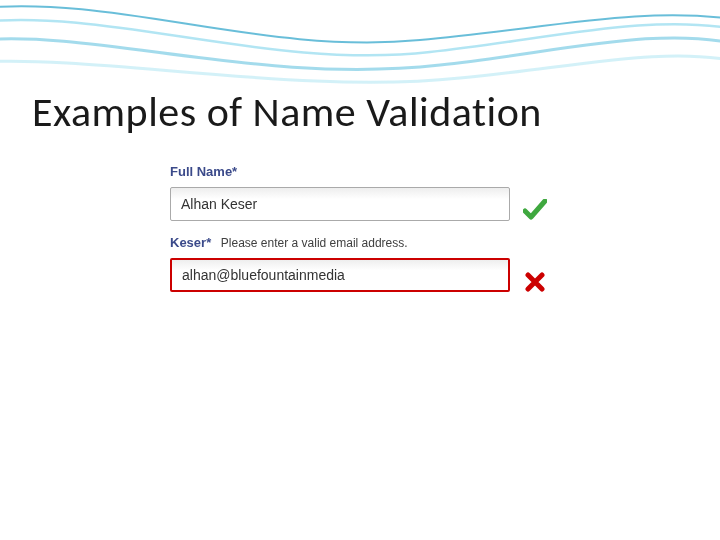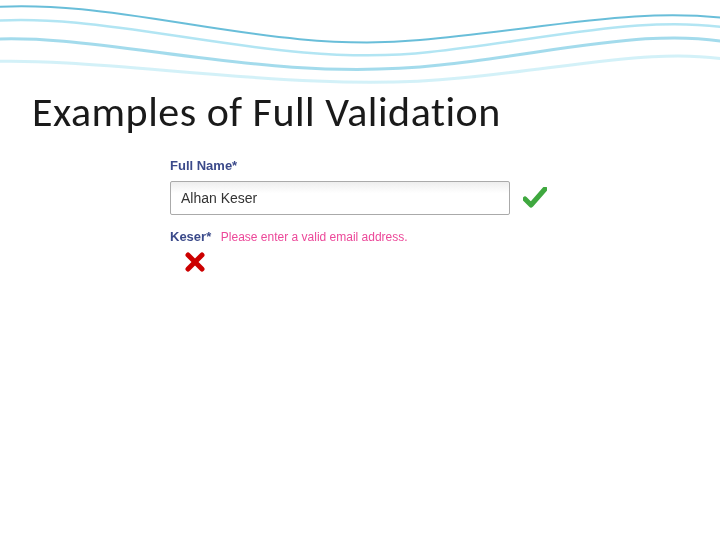--- a/index.html
+++ b/index.html
@@ -30,39 +30,40 @@
   }
   .form-area {
     position: absolute;
     top: 158px;
     left: 170px;
     width: 402px;
     z-index: 2;
   }
   .field-row {
     margin-bottom: 14px;
+    margin-top: 6px;
   }
   .field-label {
     font-family: Arial, sans-serif;
     font-size: 13px;
     font-weight: bold;
     color: #3b4a8a;
     margin-bottom: 8px;
     display: block;
   }
   .error-msg {
     font-family: Arial, sans-serif;
     font-size: 12px;
-    color: #ec4899;
+    color: #404040;
     font-weight: normal;
     margin-left: 6px;
   }
   .input-line {
     display: flex;
-    align-items: center;
+    align-items: flex-end;
   }
   .input-box {
     width: 340px;
     height: 34px;
     border: 1px solid #aaa;
     background: linear-gradient(#eee 0%, #fff 35%);
     padding: 0 10px;
     font-family: Arial, sans-serif;
     font-size: 14px;
     color: #333;
@@ -87,21 +88,21 @@
 </head>
 <body>
 
 <svg class="wave-bg" viewBox="0 0 720 110" preserveAspectRatio="none">
   <path d="M -20 8 C 120 -5 260 55 420 40 C 540 30 640 5 740 20" stroke="#2aa3c9" stroke-width="2" fill="none" opacity="0.7"></path>
   <path d="M -20 22 C 110 8 270 70 430 52 C 545 40 650 12 740 30" stroke="#7fd4eb" stroke-width="2.5" fill="none" opacity="0.6"></path>
   <path d="M -20 40 C 100 30 260 85 440 65 C 560 52 660 25 740 45" stroke="#47b8da" stroke-width="3" fill="none" opacity="0.5"></path>
   <path d="M -20 62 C 100 55 300 95 460 78 C 570 68 665 45 740 62" stroke="#a8e3f2" stroke-width="3" fill="none" opacity="0.5"></path>
 </svg>
 
-<h1 class="slide-title">Examples of Full Validation</h1>
+<h1 class="slide-title">Examples of Name Validation</h1>
 
 <div class="form-area">
 
   <div class="field-row">
     <span class="field-label">Full Name*</span>
     <div class="input-line">
       <input type="text" class="input-box" value="Alhan Keser" style="">
       <span class="icon-slot">
         <svg width="24" height="22" viewBox="0 0 24 22">
           <path d="M 2 12 L 8 18 L 22 2" stroke="#3fa83f" stroke-width="5" fill="none" stroke-linecap="round" stroke-linejoin="round"></path>
@@ -109,20 +110,21 @@
       </span>
     </div>
   </div>
 
   <div class="field-row">
     <span class="field-label">
       <span>Keser*</span>
       <span class="error-msg">Please enter a valid email address.</span>
     </span>
     <div class="input-line">
+      <input type="text" class="input-box error" value="alhan@bluefountainmedia" style="">
       <span class="icon-slot">
         <svg width="20" height="20" viewBox="0 0 20 20">
           <path d="M 3 3 L 17 17 M 17 3 L 3 17" stroke="#c00" stroke-width="5" stroke-linecap="round"></path>
         </svg>
       </span>
     </div>
   </div>
 
 
 </div>

